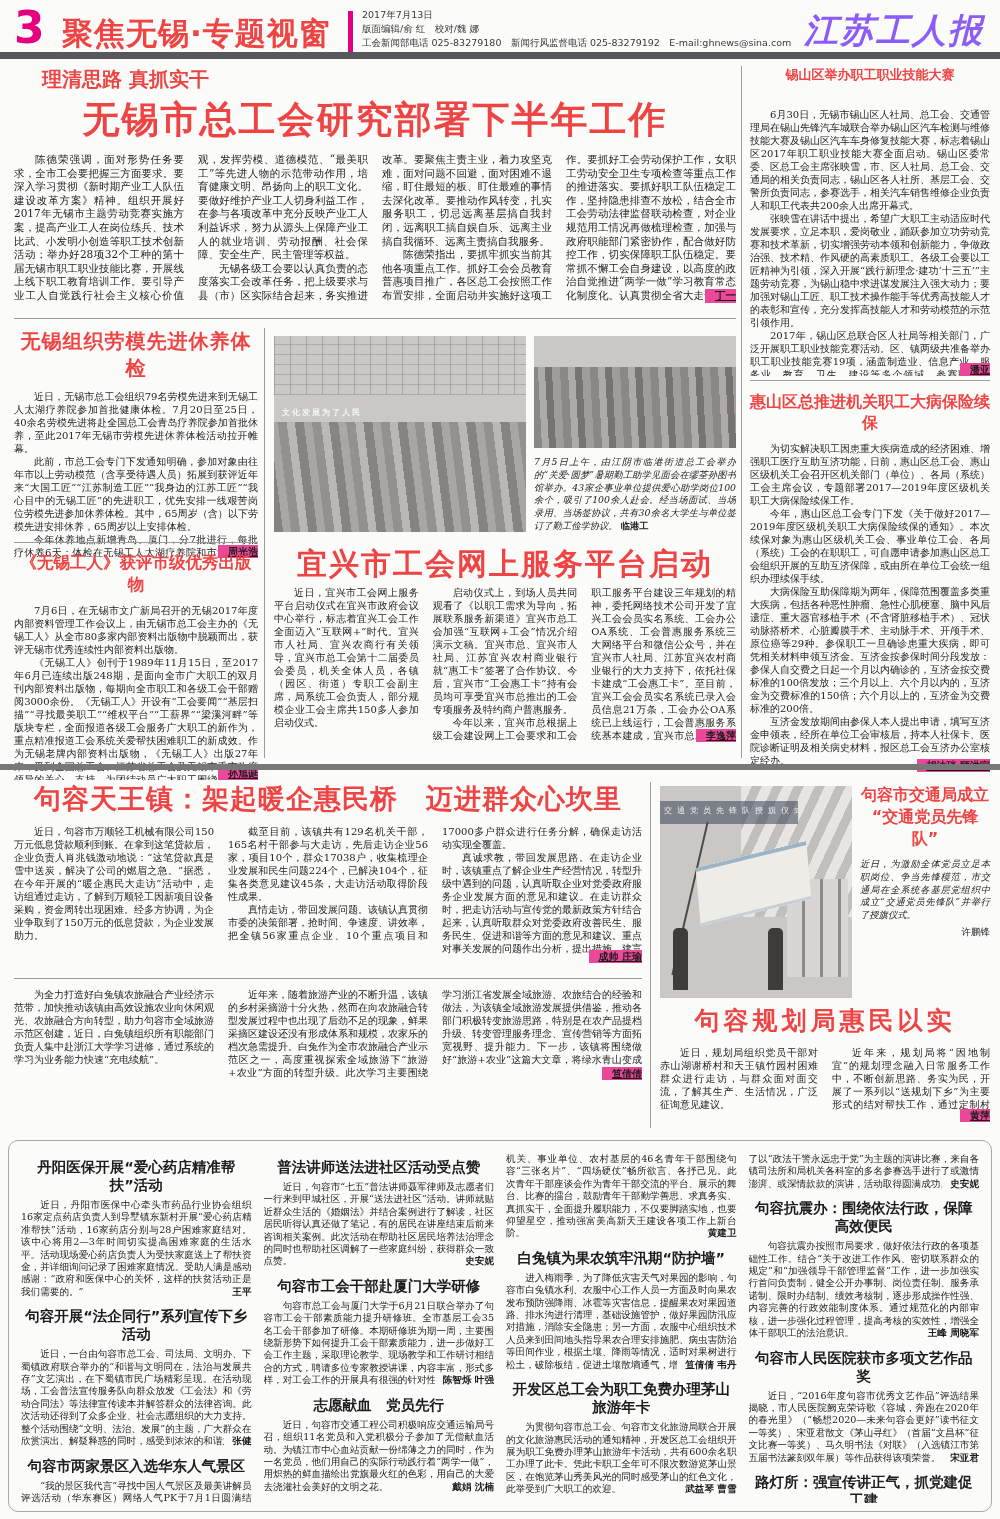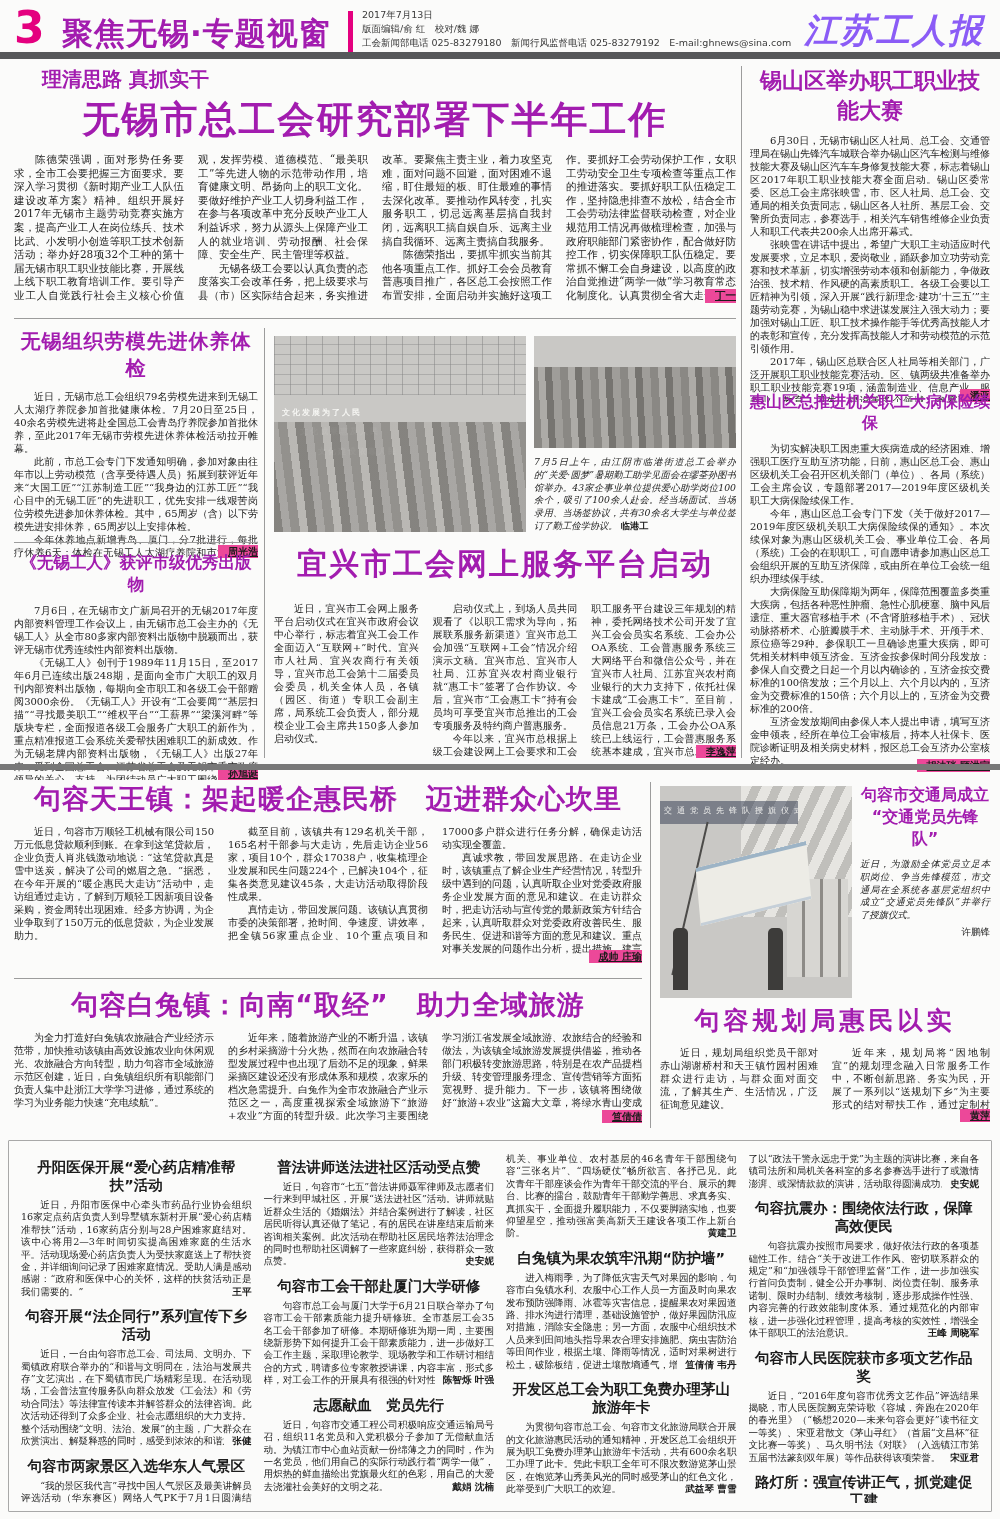--- a/index.html
+++ b/index.html
@@ -1,20 +1,20 @@
 <!DOCTYPE html>
 <html><head>
 <meta charset="utf-8">
 <style>
 *{box-sizing:border-box;margin:0;padding:0;}
 html,body{width:1000px;height:1519px;}
 body{position:relative;background:#fbfbfa;color:#1c1c1c;overflow:hidden;
      font-family:"DejaVu Serif","Liberation Serif",serif;}
 .abs{position:absolute;}
-.hd{font-family:"DejaVu Sans","Liberation Sans",sans-serif;font-weight:bold;color:#a21caf;}
+.hd{font-family:"DejaVu Sans","Liberation Sans",sans-serif;font-weight:bold;color:#ef4444;}
 .center{text-align:center;}
 .hrule{position:absolute;height:1px;background:#9c9c9c;}
 .vrule{position:absolute;width:1px;background:#9c9c9c;}
 .band{position:absolute;left:0;width:1000px;}
 .bwrap{position:relative;overflow:hidden;}
 .btxt{height:100%;text-align:justify;overflow:hidden;}
 .btxt p{text-indent:2em;}
 .cols2{column-count:2;column-gap:14px;}
 .cols3{column-count:3;column-gap:14px;}
 .cols4{column-count:4;column-gap:14px;}
@@ -42,33 +42,33 @@
  background:repeating-linear-gradient(115deg,#e6e5e1 0 10px,#c0bfbb 10px 19px);}
 .bannerband{position:absolute;top:7%;left:0;width:72%;height:11%;background:rgba(58,68,88,.55);
  color:#f0f0ee;font-size:8px;letter-spacing:5px;line-height:1;padding:6px 4px;white-space:nowrap;overflow:hidden;}
 .flag{position:absolute;left:20%;top:32%;width:58%;height:28%;background:#edece6;
  transform:skewY(-9deg) rotate(-5deg);box-shadow:inset 0 4px 0 #9db4c6,inset 0 -3px 0 #c5cfd8;}
 .pole{position:absolute;left:15%;top:16%;width:2px;height:74%;background:#4c4b49;transform:rotate(13deg);}
 .figure{position:absolute;bottom:4%;width:15px;height:62px;background:#3d3c3a;border-radius:5px 5px 0 0;}
 .boards{position:absolute;right:2%;bottom:10%;width:32%;height:46%;
  background:repeating-linear-gradient(90deg,#d7d6d2 0 15px,#8d8b87 15px 18px);}
 
-#briefbox{left:8px;top:1140px;width:984px;height:372px;border:1px solid #a8a8a8;border-radius:1px;
+#briefbox{left:8px;top:1140px;width:984px;height:372px;border:1px solid #a8a8a8;border-radius:10px;
  padding:8px 12px;display:flex;gap:12px;overflow:hidden;}
 .bcol{width:231px;height:100%;overflow:hidden;}
 .brief h3{font-family:"DejaVu Sans","Liberation Sans",sans-serif;font-weight:bold;
  font-size:14.5px;text-align:center;margin:9px 0 5px 0;line-height:18px;}
 .brief .btext{font-size:9.6px;line-height:12.4px;text-align:justify;}
 .brief .btext p{text-indent:2em;}
 .brief .btext p.noindent{text-indent:0;}
 .brief .sigline{font-size:9.6px;line-height:12.4px;margin-top:-12.4px;}
 
 .lead-kicker{font-size:20px;margin-left:28px;}
 .lead-head{font-size:37px;letter-spacing:2px;line-height:46px;margin:4px 0 10px 0;}
-.sechead-xl{font-size:30px;letter-spacing:2px;line-height:36px;margin-bottom:20px;}
+.sechead-xl{font-size:30px;letter-spacing:2px;line-height:36px;margin-bottom:4px;}
 .sechead-l{font-size:27px;letter-spacing:1px;line-height:34px;margin-bottom:9px;}
 .sechead-m{font-size:20px;letter-spacing:1px;margin-bottom:8px;}
 .sechead-s{font-size:16.5px;margin-bottom:8px;}
 .fs10{font-size:10px;line-height:13px;}
 .fs105{font-size:10.5px;line-height:13.6px;}
 .caption{font-style:italic;font-size:9.3px;line-height:12.8px;text-align:justify;}
 .caption b{font-style:normal;}
 </style>
 </head>
 <body>
@@ -95,21 +95,21 @@
         <p>无锡各级工会要以认真负责的态度落实工会改革任务，把上级要求与县（市）区实际结合起来，务实推进改革。要聚焦主责主业，着力攻坚克难，面对问题不回避，面对困难不退缩，盯住最短的板、盯住最难的事情去深化改革。要推动作风转变，扎实服务职工，切忌远离基层搞自我封闭，远离职工搞自娱自乐、远离主业搞自我循环、远离主责搞自我服务。</p>
         <p>陈德荣指出，要抓牢抓实当前其他各项重点工作。抓好工会会员教育普惠项目推广，各区总工会按照工作布置安排，全面启动并实施好这项工作。要抓好工会劳动保护工作，女职工劳动安全卫生专项检查等重点工作的推进落实。要抓好职工队伍稳定工作，坚持隐患排查不放松，结合全市工会劳动法律监督联动检查，对企业规范用工情况再做梳理检查，加强与政府职能部门紧密协作，配合做好防控工作，切实保障职工队伍稳定。要常抓不懈工会自身建设，以高度的政治自觉推进“两学一做”学习教育常态化制度化。认真贯彻全省大走访工作座谈会、全市大走访活动推进会精神，下阶段强化问题整改攻坚，确保走访行动为基层和职工解决实际问题。</p>
       </div>
     <span class="sig fs105">丁一</span>
   </div>
 </section>
 <div class="hrule" style="left:14px;top:318px;width:722px"></div>
 <div class="vrule" style="left:741px;top:66px;height:692px"></div>
 
 <section class="abs" style="left:750px;top:66px;width:240px;height:304px">
-  <h2 class="hd center" style="font-size:22px;margin-bottom:8px">锡山区举办职工职业技能大赛</h2>
+  <h2 class="hd center" style="font-size:13px;margin-bottom:24px">锡山区举办职工职业技能大赛</h2>
   <div class="bwrap" style="height:268px">
     <div class="btxt fs10">
         <p>6月30日，无锡市锡山区人社局、总工会、交通管理局在锡山先锋汽车城联合举办锡山区汽车检测与维修技能大赛及锡山区汽车车身修复技能大赛，标志着锡山区2017年职工职业技能大赛全面启动。锡山区委常委、区总工会主席张映雪，市、区人社局、总工会、交通局的相关负责同志，锡山区各人社所、基层工会、交警所负责同志，参赛选手，相关汽车销售维修企业负责人和职工代表共200余人出席开幕式。</p>
         <p>张映雪在讲话中提出，希望广大职工主动适应时代发展要求，立足本职，爱岗敬业，踊跃参加立功劳动竞赛和技术革新，切实增强劳动本领和创新能力，争做政治强、技术精、作风硬的高素质职工。各级工会要以工匠精神为引领，深入开展“践行新理念·建功‘十三五’”主题劳动竞赛，为锡山稳中求进谋发展注入强大动力；要加强对锡山工匠、职工技术操作能手等优秀高技能人才的表彰和宣传，充分发挥高技能人才和劳动模范的示范引领作用。</p>
         <p>2017年，锡山区总联合区人社局等相关部门，广泛开展职工职业技能竞赛活动。区、镇两级共准备举办职工职业技能竞赛19项，涵盖制造业、信息产业、服务业、教育、卫生、建设等多个领域，参赛职工达2000多人。对于在各工种比赛中成绩优异者，区总工会将按相关规定和程序，择优推荐参加更高层次技能竞赛，同时纳入锡山区技能人才库跟踪培养。锡山区各企业工会也结合各自实际，开展岗位练兵、技能比武等内容丰富、形式多样的竞赛活动。</p>
       </div>
     <span class="sig fs10">潘亚</span>
   </div>
 </section>
 <div class="hrule" style="left:750px;top:380px;width:240px"></div>
@@ -188,21 +188,20 @@
         <p>近日，句容市万顺轻工机械有限公司150万元低息贷款顺利到账。在拿到这笔贷款后，企业负责人肖兆钱激动地说：“这笔贷款真是雪中送炭，解决了公司的燃眉之急。”据悉，在今年开展的“暖企惠民大走访”活动中，走访组通过走访，了解到万顺轻工因新项目设备采购，资金周转出现困难。经多方协调，为企业争取到了150万元的低息贷款，为企业发展助力。</p>
         <p>截至目前，该镇共有129名机关干部，165名村干部参与大走访，先后走访企业56家，项目10个，群众17038户，收集梳理企业发展和民生问题224个，已解决104个，征集各类意见建议45条，大走访活动取得阶段性成果。</p>
         <p>真情走访，带回发展问题。该镇认真贯彻市委的决策部署，抢时间、争速度、讲效率，把全镇56家重点企业、10个重点项目和17000多户群众进行任务分解，确保走访活动实现全覆盖。</p>
         <p>真诚求教，带回发展思路。在走访企业时，该镇重点了解企业生产经营情况，转型升级中遇到的问题，认真听取企业对党委政府服务企业发展方面的意见和建议。在走访群众时，把走访活动与宣传党的最新政策方针结合起来，认真听取群众对党委政府改善民生、服务民生、促进和谐等方面的意见和建议。重点对事关发展的问题作出分析，提出措施、建言献策，从而进一步凝聚全镇干部群众的智慧和力量。</p>
       </div>
     <span class="sig fs10">成帅 庄瑜</span>
   </div>
 </section>
 <div class="hrule" style="left:14px;top:978px;width:628px"></div>
 <section class="abs" style="left:14px;top:988px;width:628px;height:140px">
-  <h2 class="hd center sechead-l">句容白兔镇：向南“取经”　助力全域旅游</h2>
   <div class="bwrap" style="height:92px">
     <div class="btxt cols3 fs10">
         <p>为全力打造好白兔镇农旅融合产业经济示范带，加快推动该镇由高效设施农业向休闲观光、农旅融合方向转型，助力句容市全域旅游示范区创建，近日，白兔镇组织所有职能部门负责人集中赴浙江大学学习进修，通过系统的学习为业务能力快速“充电续航”。</p>
         <p>近年来，随着旅游产业的不断升温，该镇的乡村采摘游十分火热，然而在向农旅融合转型发展过程中也出现了后劲不足的现象，鲜果采摘区建设还没有形成体系和规模，农家乐的档次急需提升。白兔作为全市农旅融合产业示范区之一，高度重视探索全域旅游下“旅游+农业”方面的转型升级。此次学习主要围绕学习浙江省发展全域旅游、农旅结合的经验和做法，为该镇全域旅游发展提供借鉴，推动各部门积极转变旅游思路，特别是在农产品提档升级、转变管理服务理念、宣传营销等方面拓宽视野、提升能力。下一步，该镇将围绕做好“旅游+农业”这篇大文章，将绿水青山变成金山银山，不断加快富民增收速度，让百姓获得实实在在的幸福感。</p>
       </div>
     <span class="sig fs10">笪倩倩</span>
   </div>
 </section>
 <div class="vrule" style="left:650px;top:782px;height:346px"></div>
 

